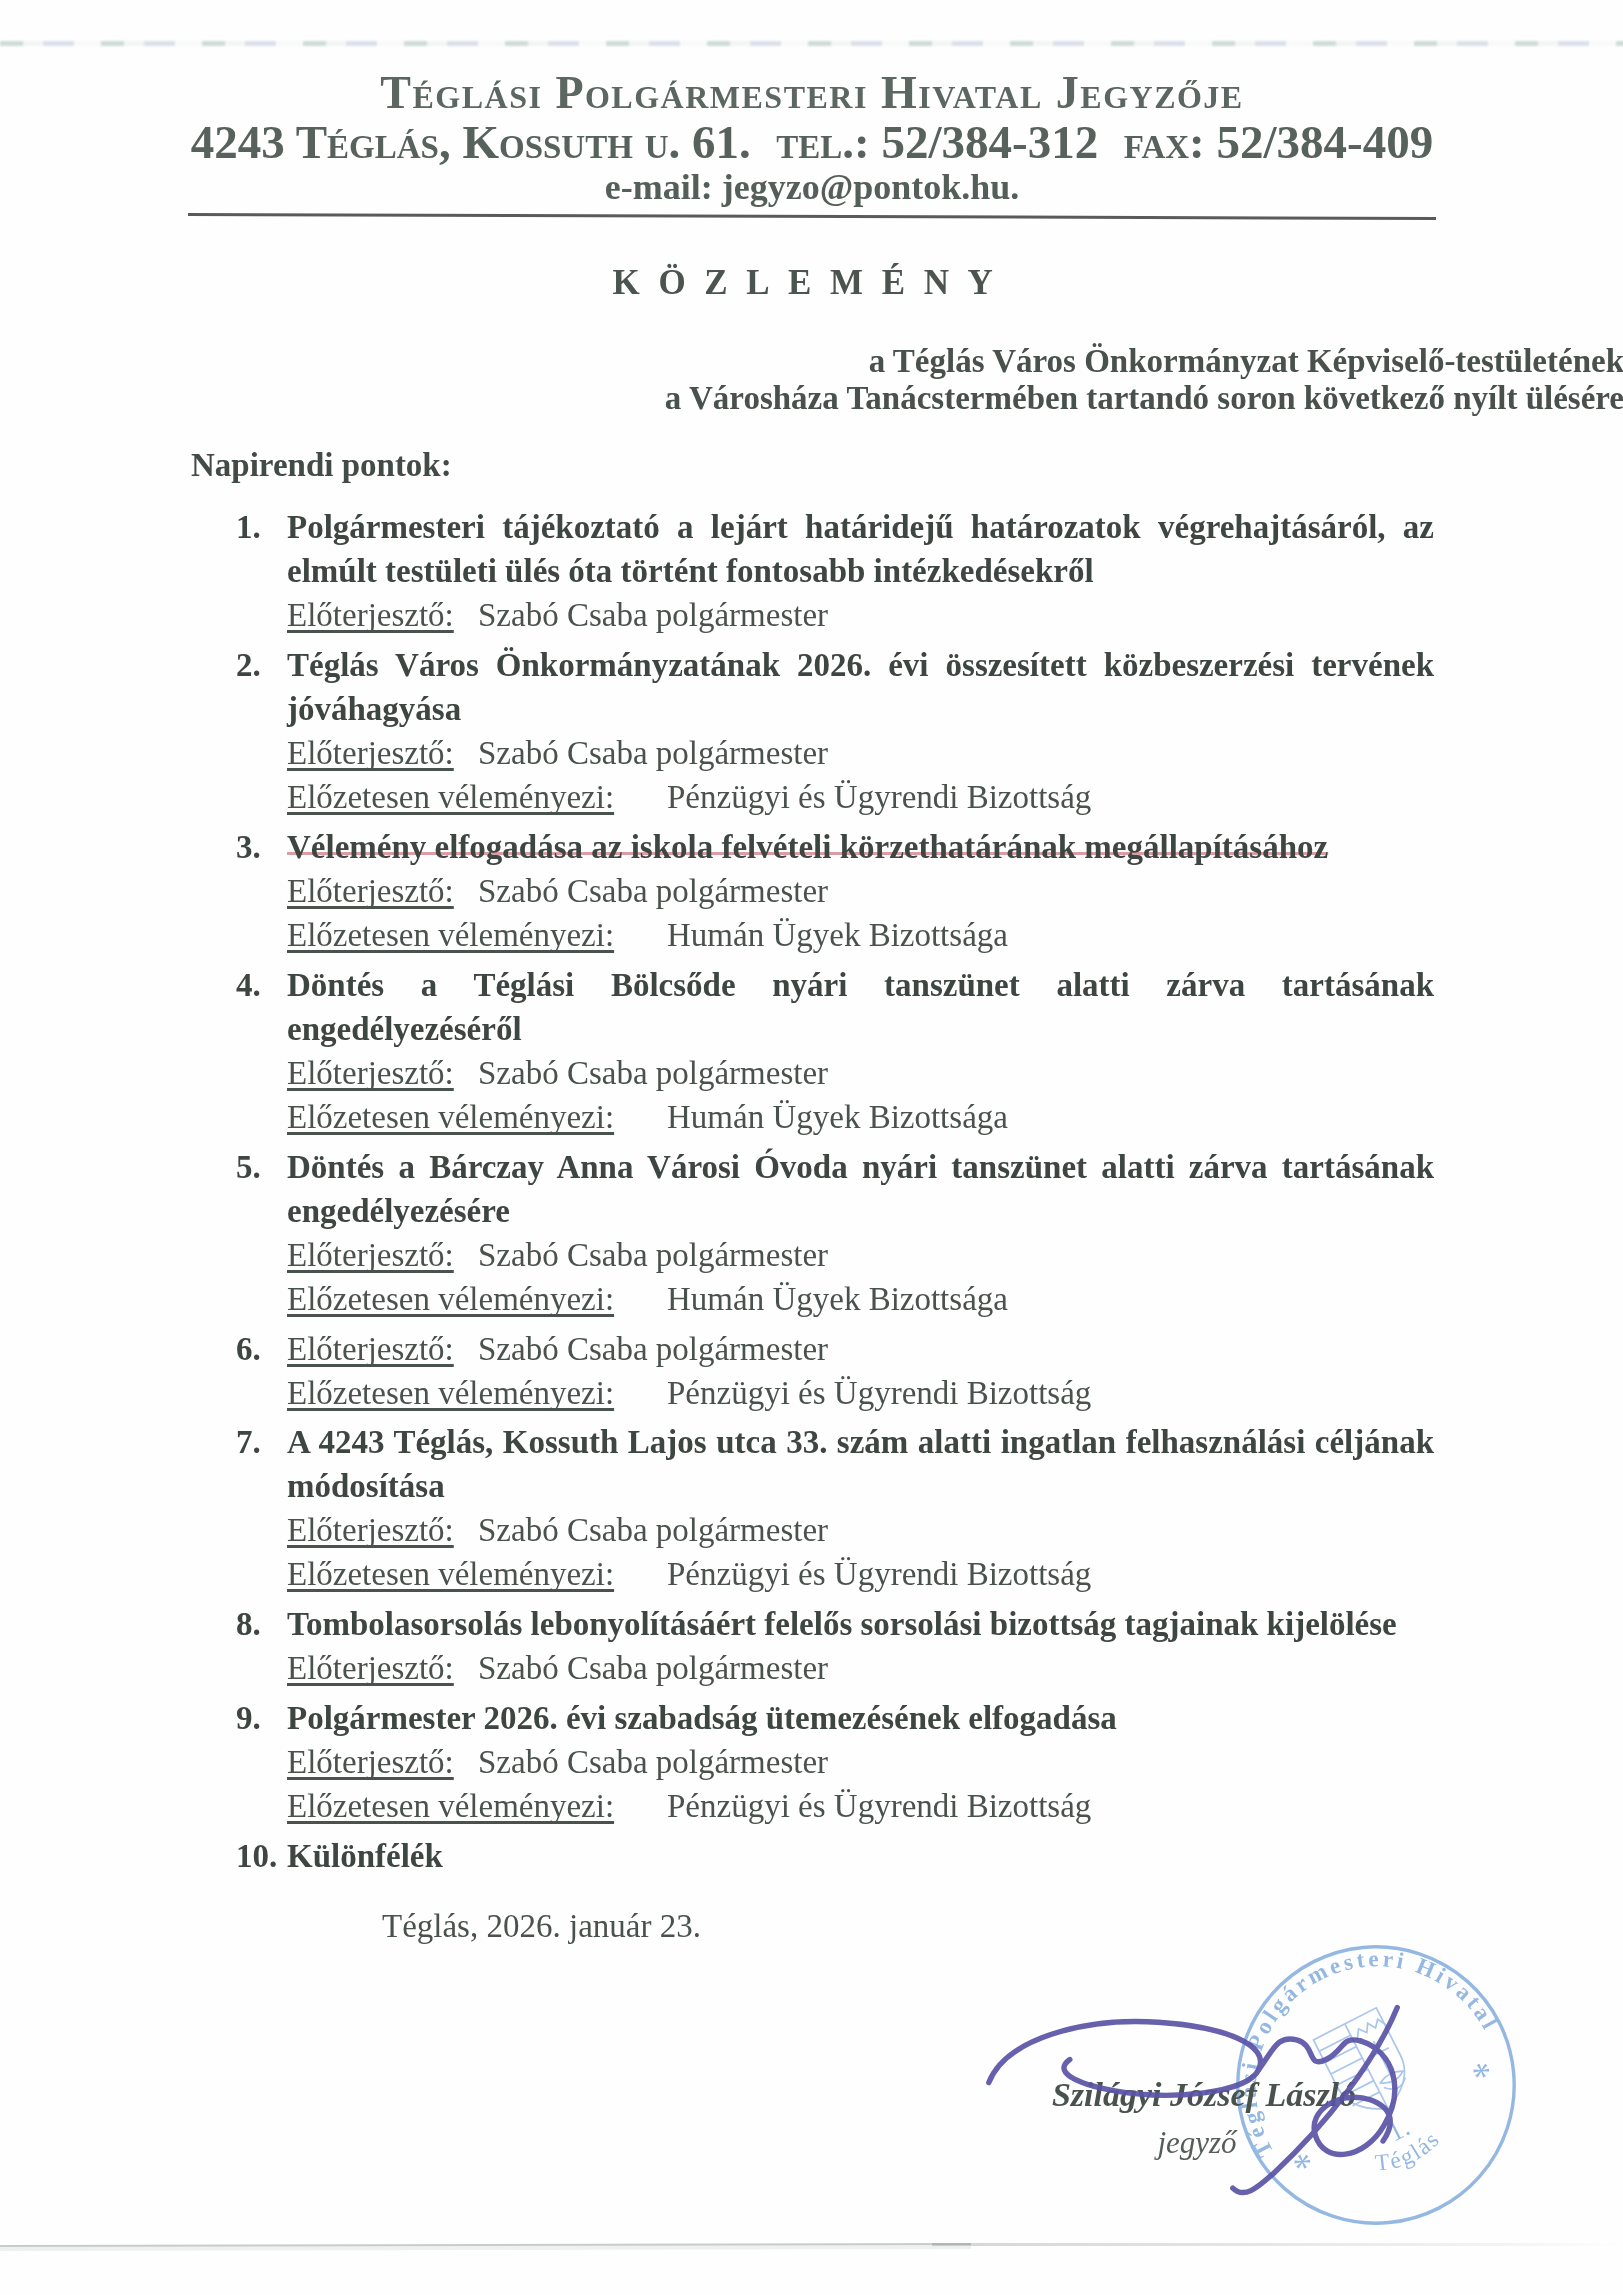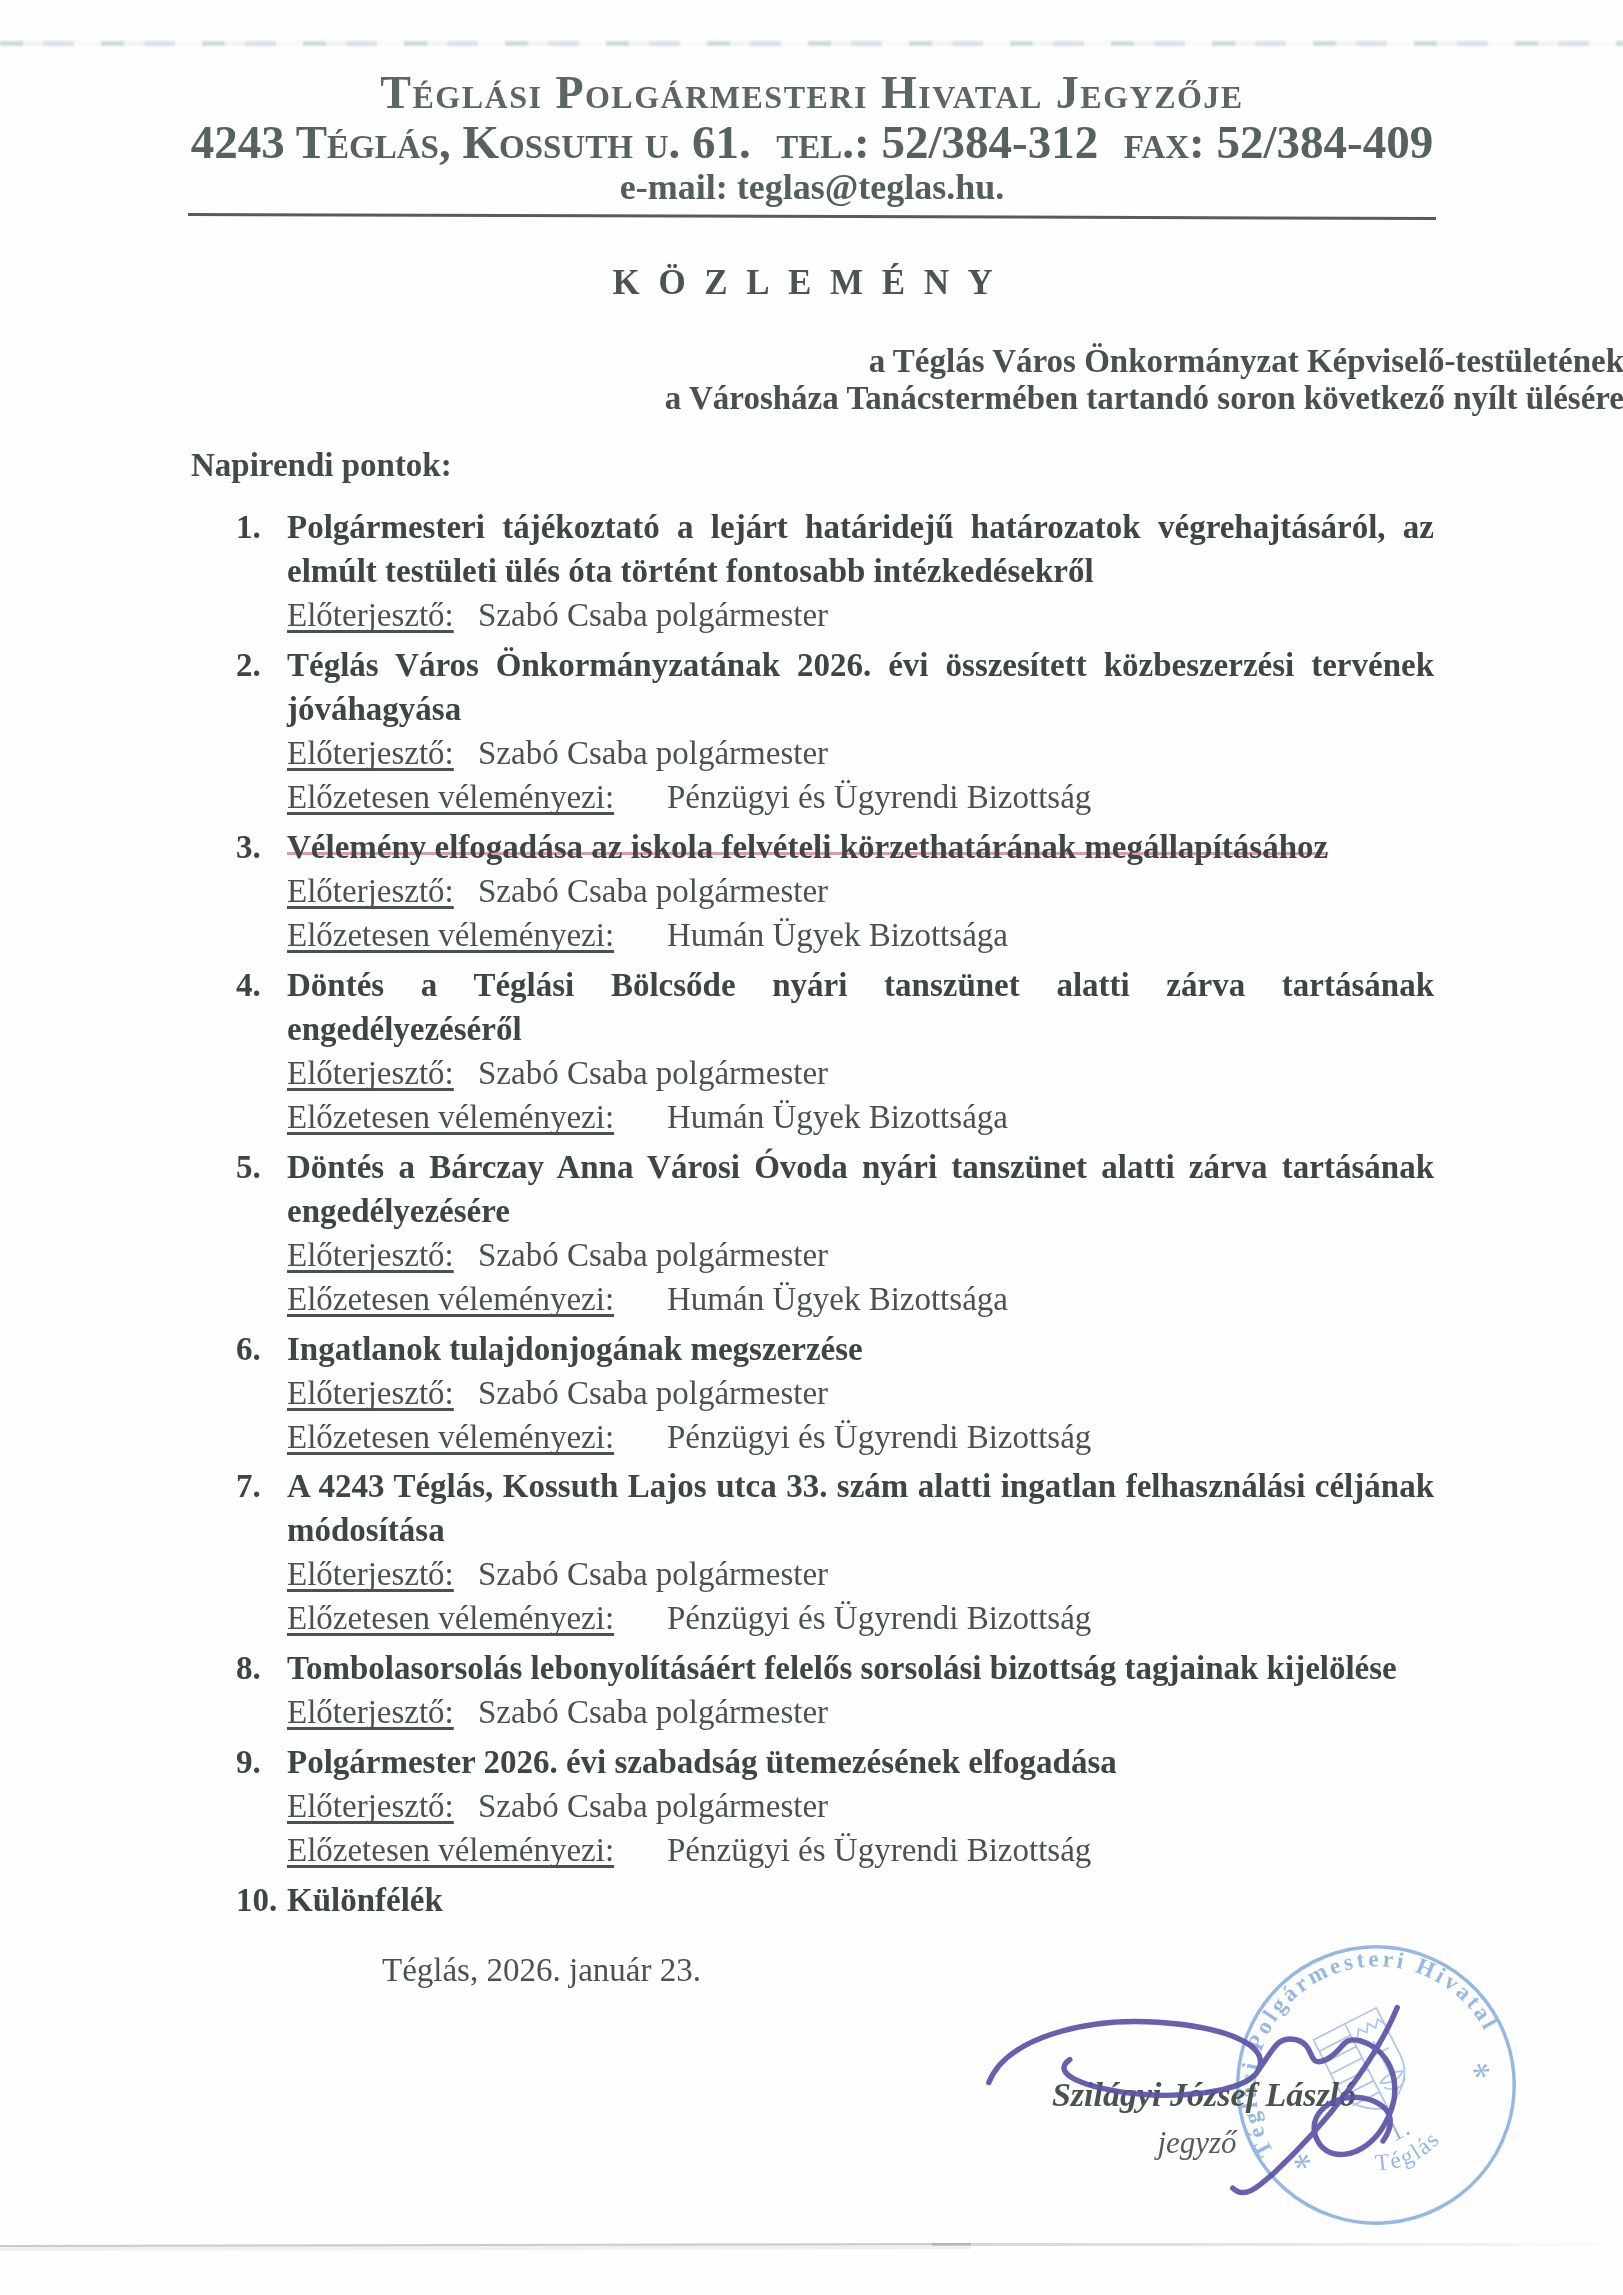--- a/index.html
+++ b/index.html
@@ -105,21 +105,21 @@
 
 <div class="scan-band-top"></div>
 
 <div class="header">
   <div class="line1">Téglási Polgármesteri Hivatal Jegyzője</div>
   <div class="line2">
     <span class="seg">4243 Téglás, Kossuth u. 61.</span>
     <span class="seg">tel.: 52/384-312</span>
     <span class="seg">fax: 52/384-409</span>
   </div>
-  <div class="line3">e-mail: teglas@teglas.hu.</div>
+  <div class="line3">e-mail: jegyzo@pontok.hu.</div>
 </div>
 <div class="rule"></div>
 
 <div class="doc-title">KÖZLEMÉNY</div>
 
 <div class="subtitle">
   <div>a Téglás Város Önkormányzat Képviselő-testületének</div>
   <div>a Városháza Tanácstermében tartandó soron következő nyílt ülésére</div>
 </div>
 
@@ -165,21 +165,20 @@
     <span class="num">5.</span>
     <div class="title">Döntés a Bárczay Anna Városi Óvoda nyári tanszünet alatti zárva tartásának engedélyezésére</div>
     <div class="meta">
           <div class="meta-row presenter"><span class="label">Előterjesztő:</span><span class="value">Szabó Csaba polgármester</span></div>
           <div class="meta-row reviewer"><span class="label">Előzetesen véleményezi:</span><span class="value">Humán Ügyek Bizottsága</span></div>
         </div>
   </div>
 
   <div class="item">
     <span class="num">6.</span>
-    <div class="title">Ingatlanok tulajdonjogának megszerzése</div>
     <div class="meta">
           <div class="meta-row presenter"><span class="label">Előterjesztő:</span><span class="value">Szabó Csaba polgármester</span></div>
           <div class="meta-row reviewer"><span class="label">Előzetesen véleményezi:</span><span class="value">Pénzügyi és Ügyrendi Bizottság</span></div>
         </div>
   </div>
 
   <div class="item">
     <span class="num">7.</span>
     <div class="title">A 4243 Téglás, Kossuth Lajos utca 33. szám alatti ingatlan felhasználási céljának módosítása</div>
     <div class="meta">

